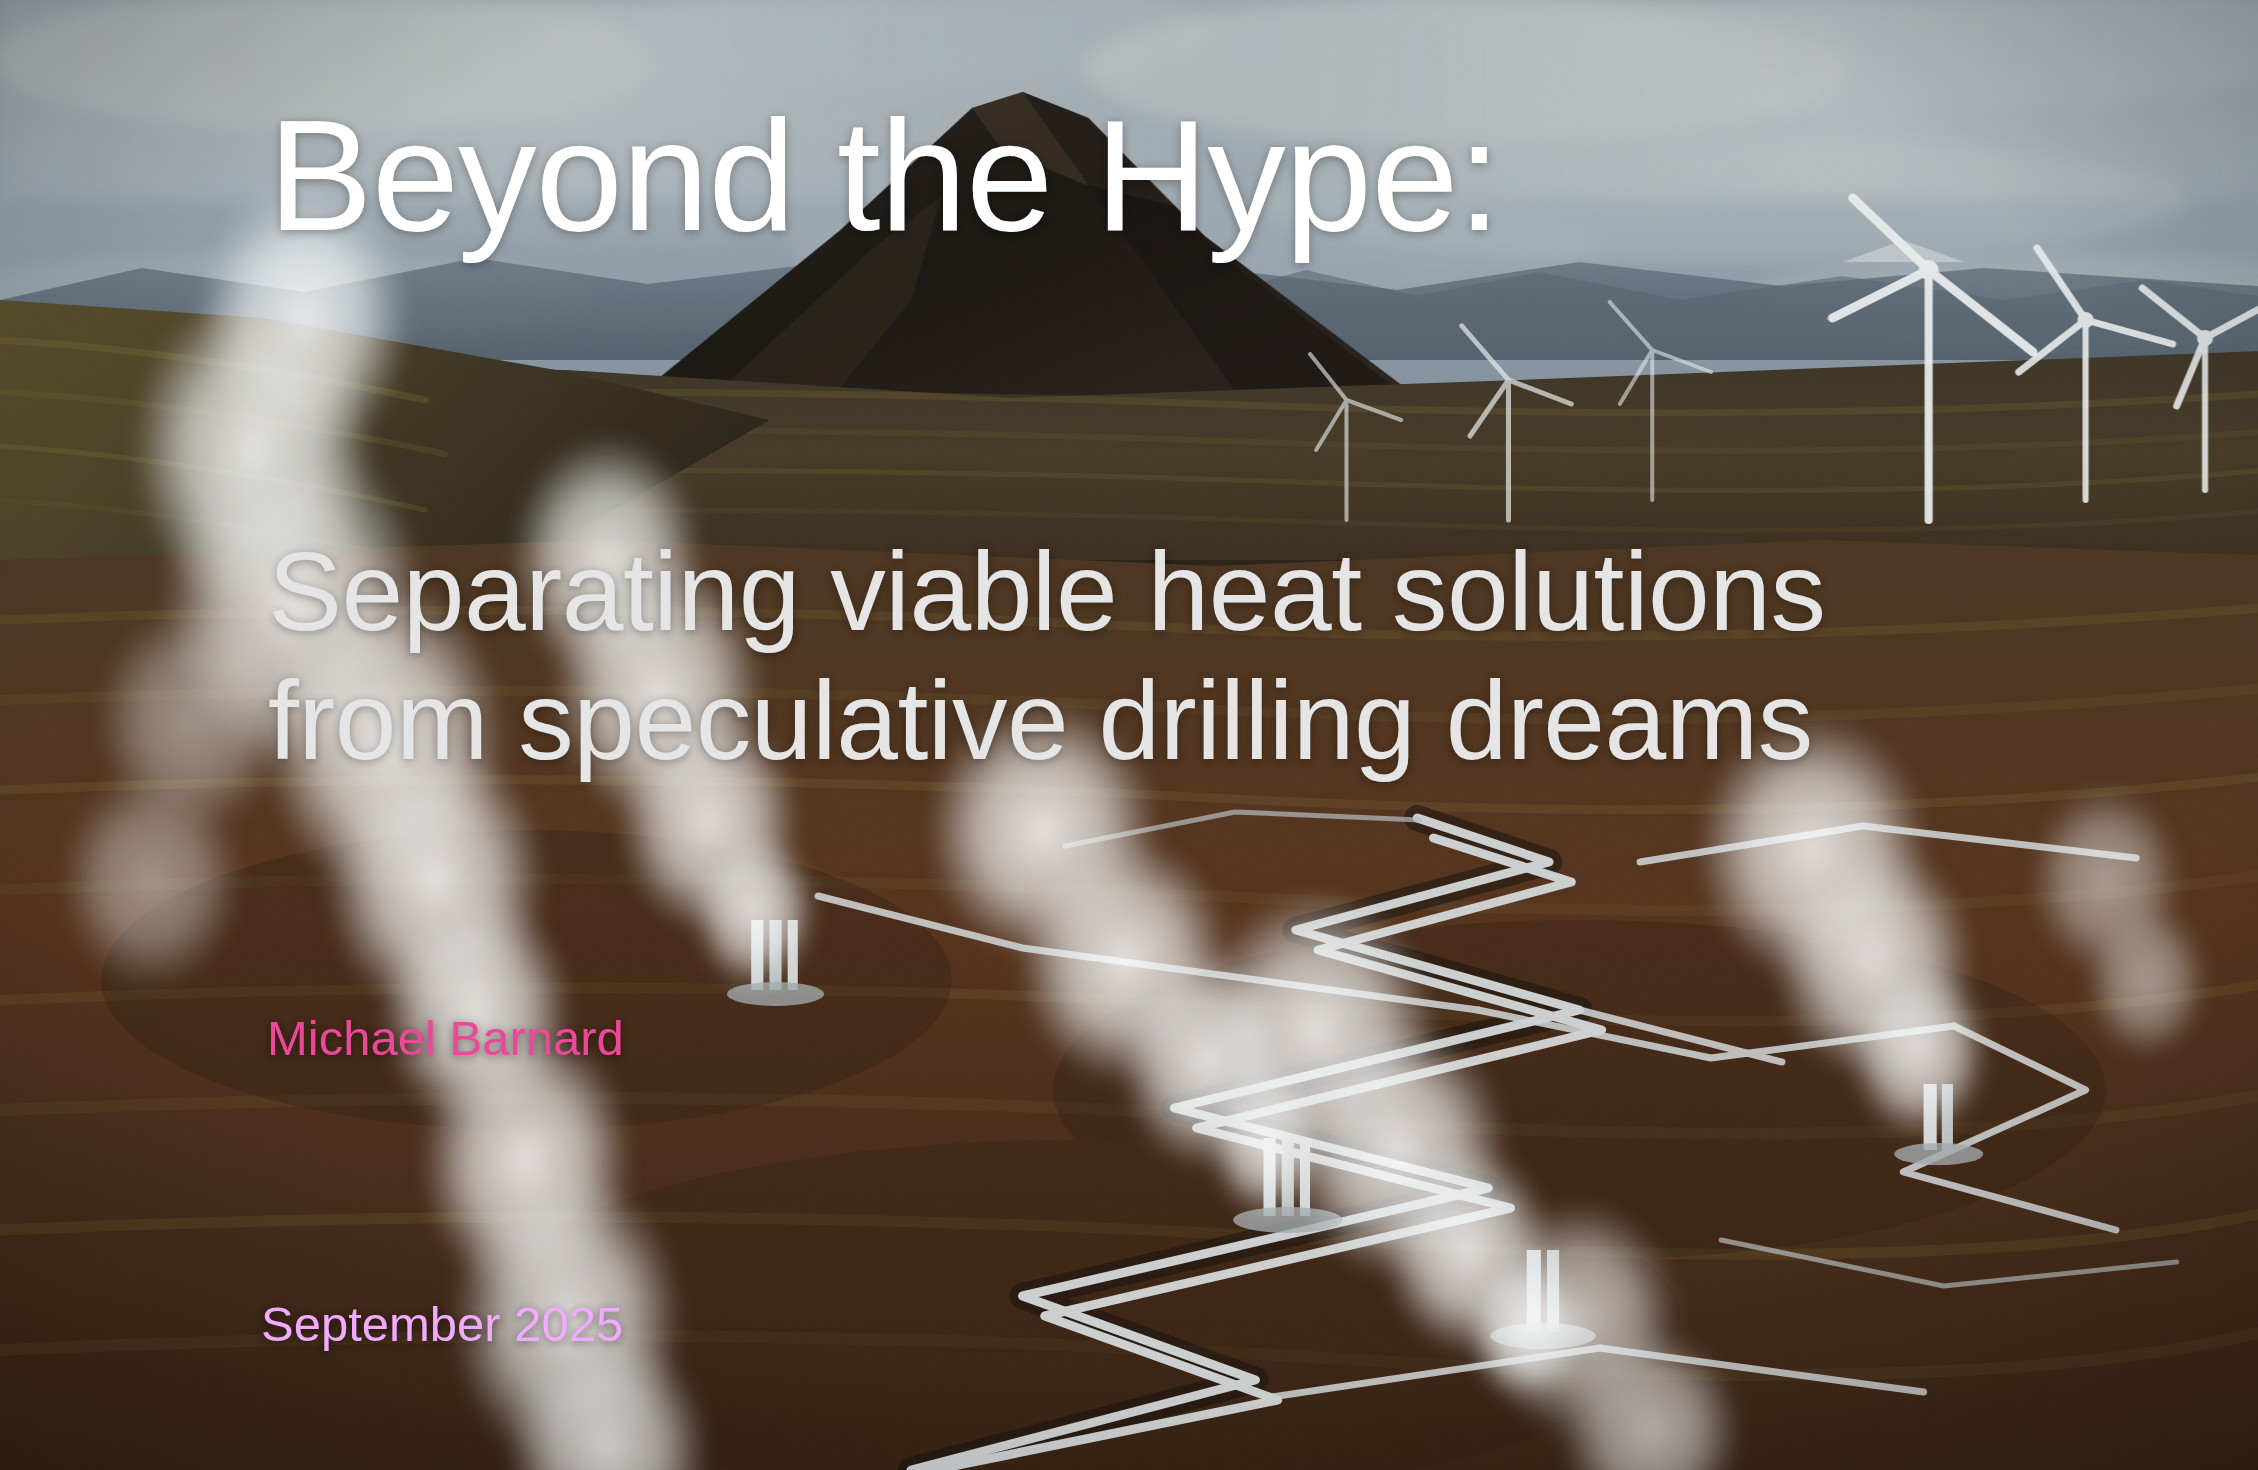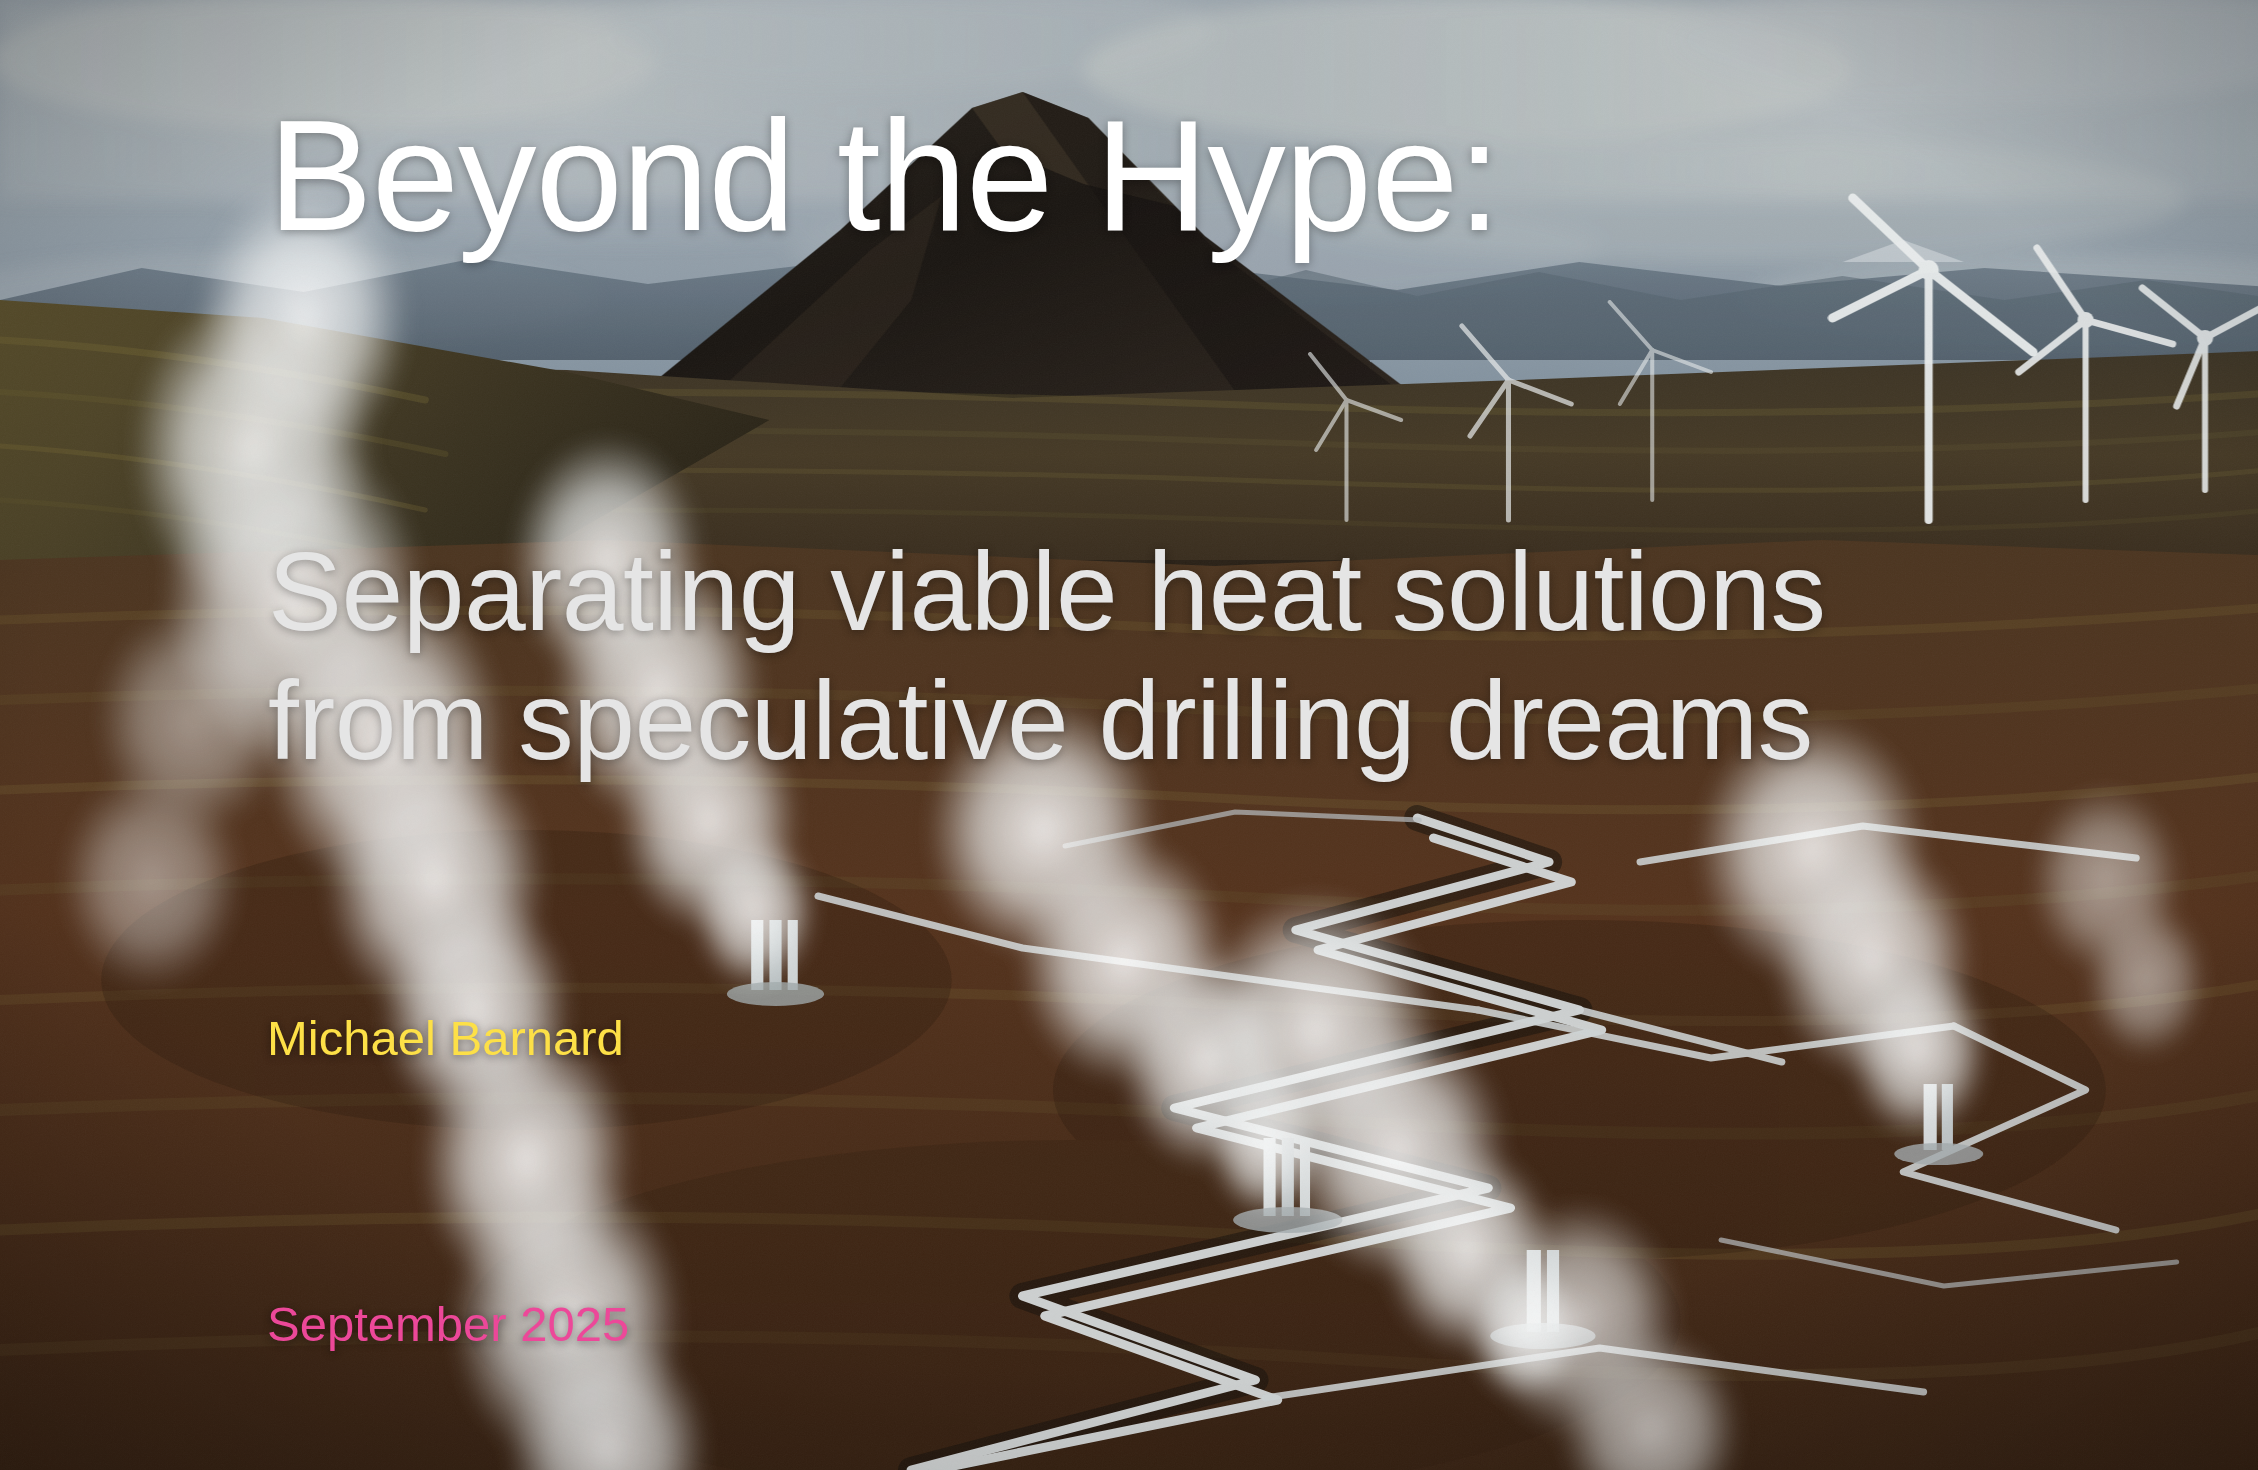--- a/index.html
+++ b/index.html
@@ -56,32 +56,32 @@
     letter-spacing: -0.5px;
     white-space: nowrap;
     text-shadow: 0 2px 10px rgba(0,0,0,0.32);
   }
   .byline-block {
     position: absolute;
     left: 267px;
     top: 1006px;
   }
   .byline-line {
-    color: #fde047;
+    color: #ec4899;
     font-size: 49px;
     line-height: 1.33;
     font-weight: 400;
     white-space: nowrap;
     text-shadow: 0 2px 8px rgba(0,0,0,0.45);
   }
   .date-line {
     position: absolute;
-    left: 267px;
+    left: 261px;
     top: 1296px;
-    color: #ec4899;
+    color: #f0abfc;
     font-size: 49px;
     font-weight: 400;
     white-space: nowrap;
     text-shadow: 0 2px 8px rgba(0,0,0,0.45);
   }
 </style>
 </head>
 <body>
 
 <div id="slide">

